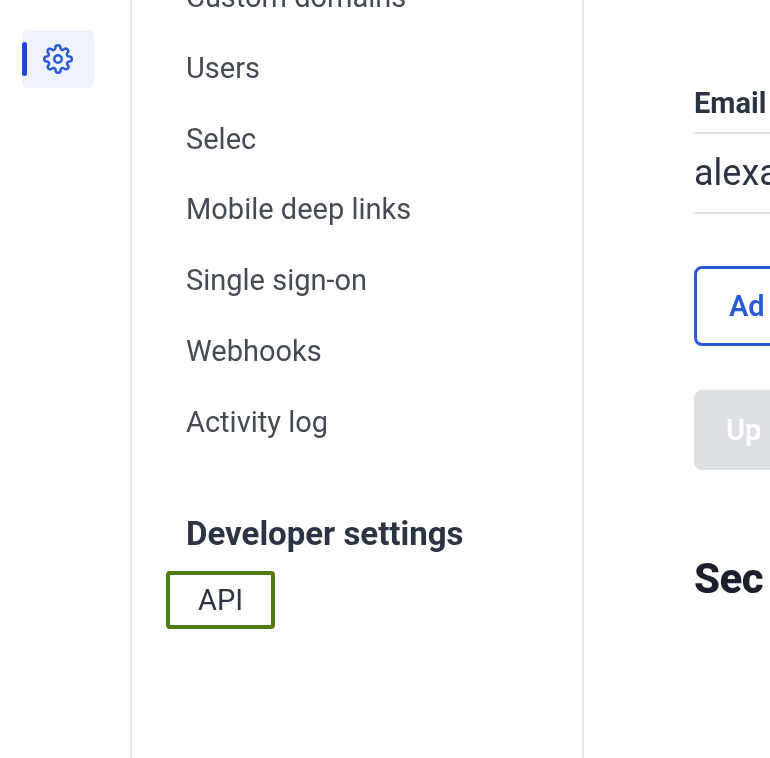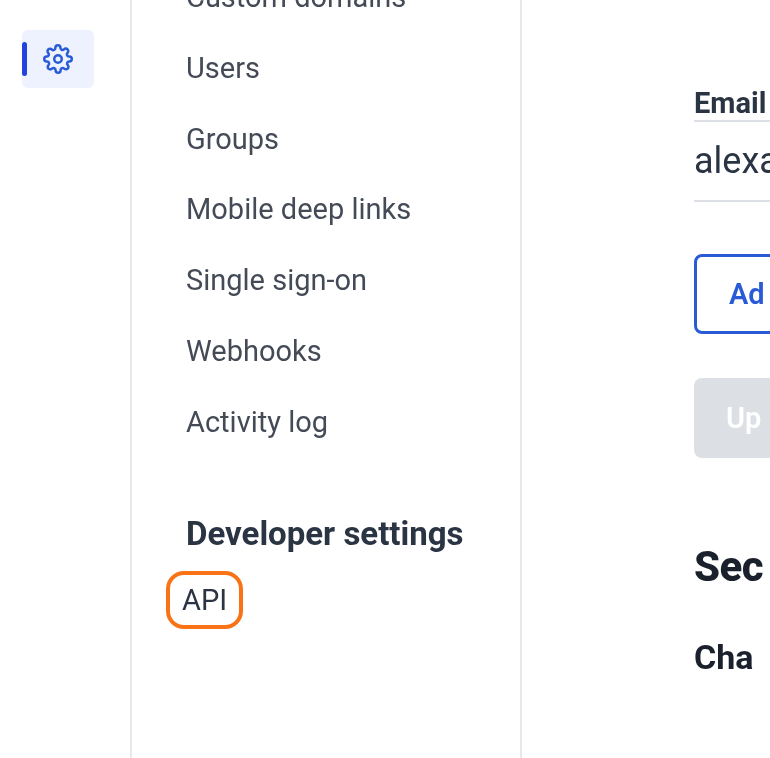--- a/index.html
+++ b/index.html
@@ -45,21 +45,21 @@
       border-radius: 3px;
     }
     .gear-svg {
       width: 30px;
       height: 30px;
     }
     .sidebar {
       position: absolute;
       left: 130px;
       top: 0;
-      width: 392px;
+      width: 454px;
       height: 100%;
       border-left: 2px solid #e5e8ec;
       border-right: 2px solid #e5e8ec;
       padding-left: 54px;
       padding-top: 0;
     }
     .sidebar-item {
       font-size: 29px;
       color: #444b57;
       font-weight: 400;
@@ -77,23 +77,23 @@
       font-weight: 700;
       color: #2a3443;
       margin-top: 56px;
       margin-bottom: 18px;
     }
     .api-item {
       display: inline-block;
       font-size: 29px;
       color: #2a3443;
       font-weight: 400;
-      padding: 8px 12px;
-      border: 4px solid #f97316;
-      border-radius: 18px;
+      padding: 8px 28px;
+      border: 4px solid #4d7c0f;
+      border-radius: 4px;
       margin-left: -20px;
       cursor: pointer;
     }
     .right-panel {
       position: absolute;
       left: 584px;
       top: 0;
       width: 186px;
       height: 100%;
       padding-left: 110px;
@@ -103,20 +103,21 @@
       font-size: 29px;
       color: #2a3443;
       white-space: nowrap;
     }
     .rp-label {
       font-size: 29px;
       font-weight: 700;
       color: #2a3443;
       margin-top: 58px;
       white-space: nowrap;
+      padding-bottom: 12px;
     }
     .rp-divider {
       border-top: 2px solid #dcdfe4;
       width: 200px;
     }
     .rp-value {
       font-size: 36px;
       color: #2a3443;
       margin-top: 18px;
       white-space: nowrap;
@@ -173,35 +174,34 @@
       <circle cx="12" cy="12" r="3"></circle>
       <path d="M19.4 15a1.65 1.65 0 0 0 .33 1.82l.06.06a2 2 0 1 1-2.83 2.83l-.06-.06a1.65 1.65 0 0 0-1.82-.33 1.65 1.65 0 0 0-1 1.51V21a2 2 0 0 1-4 0v-.09a1.65 1.65 0 0 0-1-1.51 1.65 1.65 0 0 0-1.82.33l-.06.06a2 2 0 1 1-2.83-2.83l.06-.06a1.65 1.65 0 0 0 .33-1.82 1.65 1.65 0 0 0-1.51-1H3a2 2 0 0 1 0-4h.09a1.65 1.65 0 0 0 1.51-1 1.65 1.65 0 0 0-.33-1.82l-.06-.06a2 2 0 1 1 2.83-2.83l.06.06a1.65 1.65 0 0 0 1.82.33h0a1.65 1.65 0 0 0 1-1.51V3a2 2 0 0 1 4 0v.09a1.65 1.65 0 0 0 1 1.51h0a1.65 1.65 0 0 0 1.82-.33l.06-.06a2 2 0 1 1 2.83 2.83l-.06.06a1.65 1.65 0 0 0-.33 1.82v0a1.65 1.65 0 0 0 1.51 1H21a2 2 0 0 1 0 4h-.09a1.65 1.65 0 0 0-1.51 1z"></path>
     </svg>
   </div>
   <div class="rail-indicator"></div>
 </div>
 
 <div class="sidebar">
   <div class="sidebar-item truncated-top">Custom domains</div>
   <div class="sidebar-item">Users</div>
-  <div class="sidebar-item">Groups</div>
+  <div class="sidebar-item">Selec</div>
   <div class="sidebar-item">Mobile deep links</div>
   <div class="sidebar-item">Single sign-on</div>
   <div class="sidebar-item">Webhooks</div>
   <div class="sidebar-item">Activity log</div>
 
   <div class="section-heading">Developer settings</div>
   <div class="api-item">API</div>
 </div>
 
 <div class="right-panel">
 
   <div class="rp-label">Email</div>
   <div class="rp-divider"></div>
   <div class="rp-value">alexa</div>
   <div class="rp-divider"></div>
 
   <div class="btn btn-outline">Ad</div>
   <div class="btn btn-disabled">Up</div>
 
   <div class="rp-heading-lg">Sec</div>
-  <div class="rp-heading-md">Cha</div>
 </div>
 
 </body></html>

